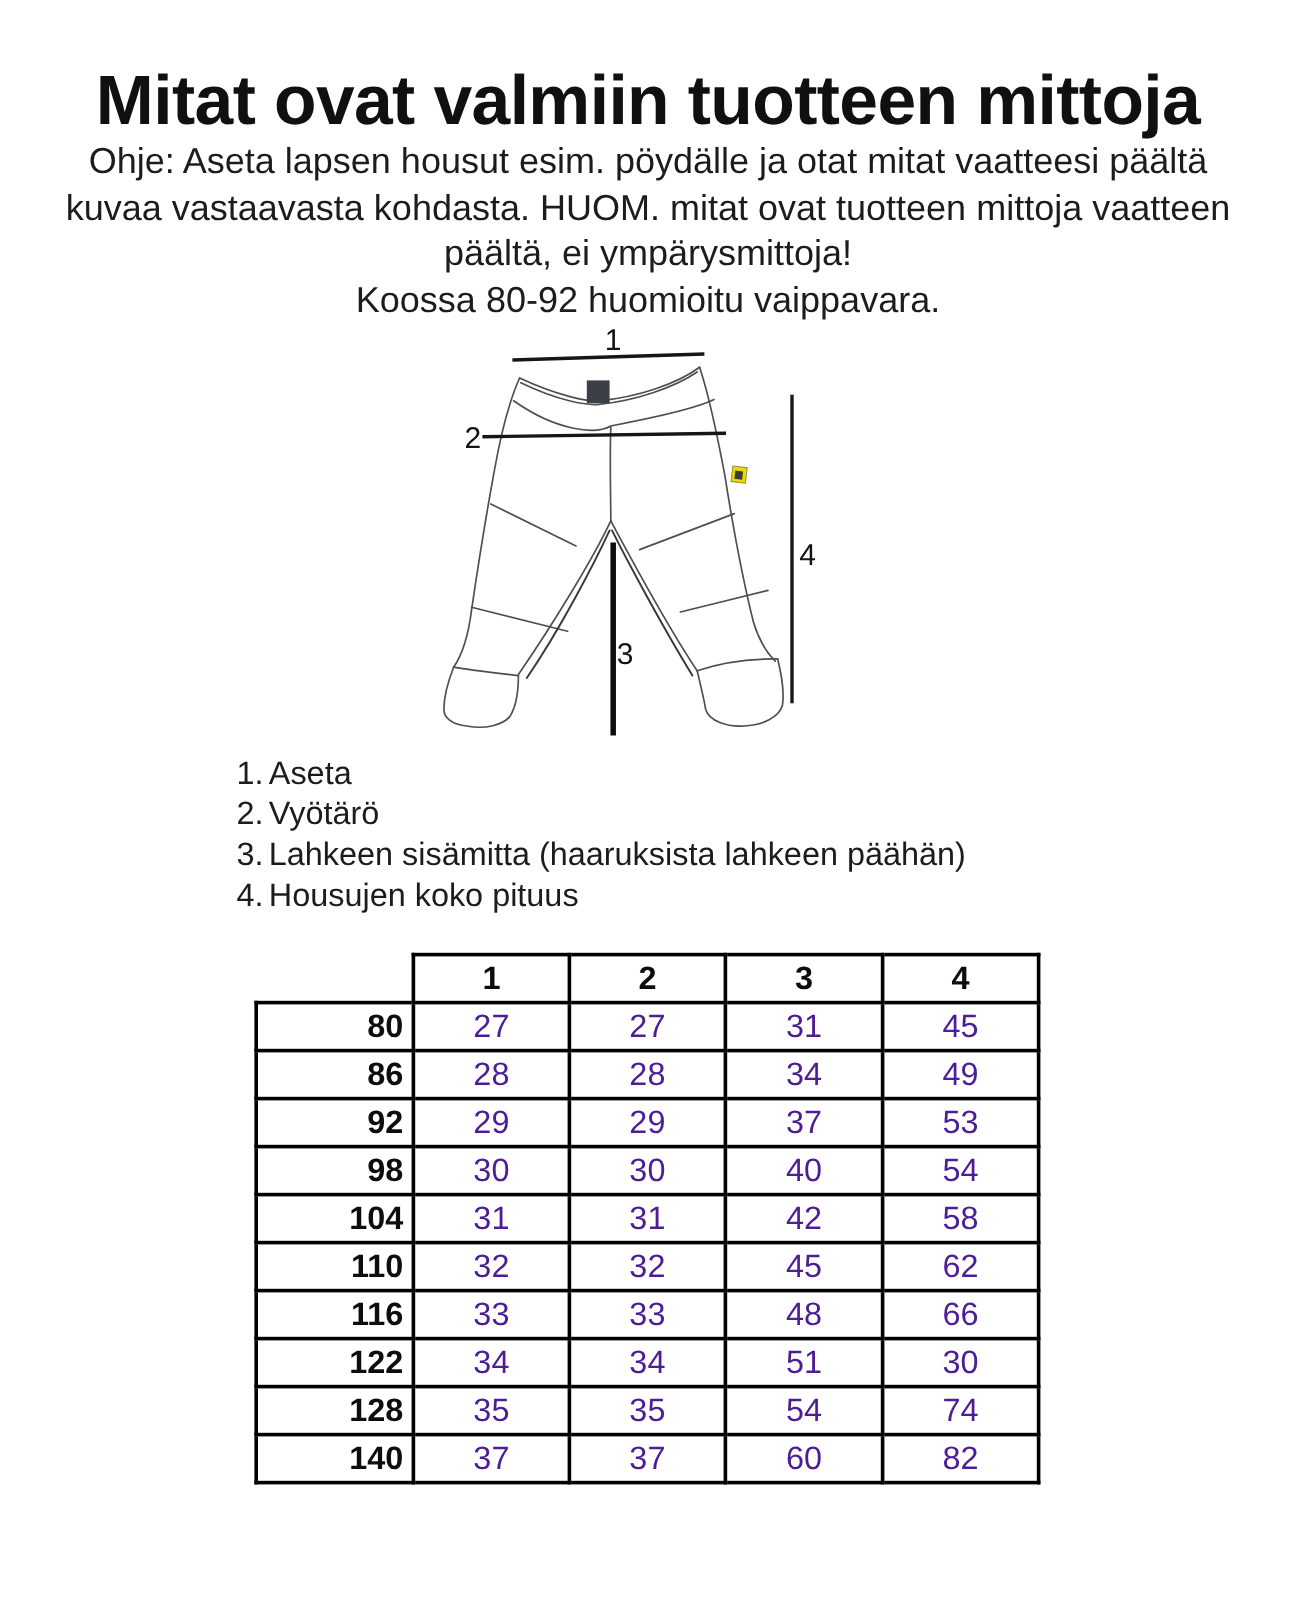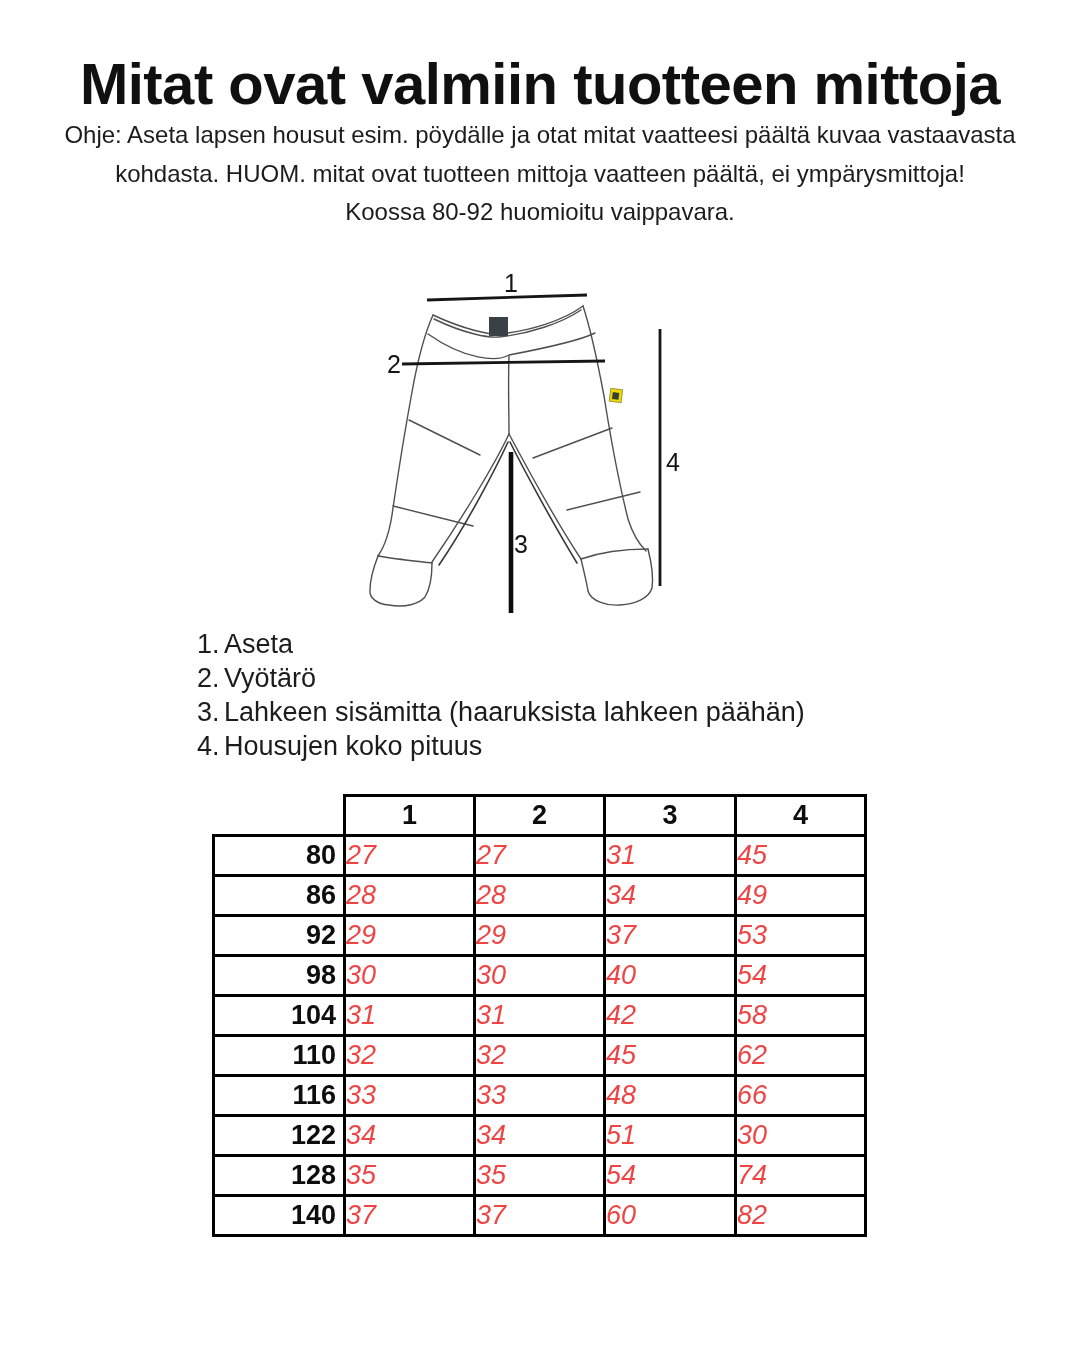--- a/index.html
+++ b/index.html
@@ -6,38 +6,38 @@
   body{
     width:1080px;height:1350px;position:relative;background:#ffffff;
     font-family:"Liberation Sans", sans-serif;color:#1a1a1a;overflow:hidden;
   }
   .page-title{
     position:absolute;top:50px;left:0;width:1080px;text-align:center;
     font-size:58px;font-weight:700;letter-spacing:-0.5px;color:#101010;margin:0;
   }
   .intro{
     position:absolute;top:116px;left:34px;width:1012px;text-align:center;
-    font-size:24px;line-height:38.5px;color:#1c1c1c;
+    font-size:30px;line-height:38.5px;color:#1c1c1c;
   }
   .intro p{margin:0;}
   .diagram-wrap{position:absolute;left:365px;top:272px;width:325px;height:350px;}
   .legend{position:absolute;left:197px;top:629px;font-size:27px;color:#1c1c1c;}
   .legend-item{display:flex;align-items:baseline;height:34px;}
   .legend-num{min-width:27px;}
   table.size-table{
     position:absolute;left:212px;top:794px;border-collapse:collapse;
     font-size:27px;table-layout:fixed;
   }
   .size-table th,.size-table td{
     border:3px solid #000;height:37px;padding:0;box-sizing:content-box;
   }
   .size-table td.blank{border:none;background:transparent;}
   .size-table th.col-head{font-weight:700;text-align:center;color:#0d0d0d;}
   .size-table th.row-head{font-weight:700;text-align:right;padding-right:7px;color:#0d0d0d;}
-  .size-table td.val{text-align:left;font-weight:400;color:#ef4444;font-style:italic;}
+  .size-table td.val{text-align:center;font-weight:400;color:#4c1d95;}
   svg text{font-family:"Liberation Sans", sans-serif;}
 </style>
 </head>
 <body>
 
 <h1 class="page-title">Mitat ovat valmiin tuotteen mittoja</h1>
 
 <div class="intro">
   <p>Ohje: Aseta lapsen housut esim. pöydälle ja otat mitat vaatteesi päältä kuvaa vastaavasta kohdasta. HUOM. mitat ovat tuotteen mittoja vaatteen päältä, ei ympärysmittoja!</p>
   <p>Koossa 80-92 huomioitu vaippavara.</p>

